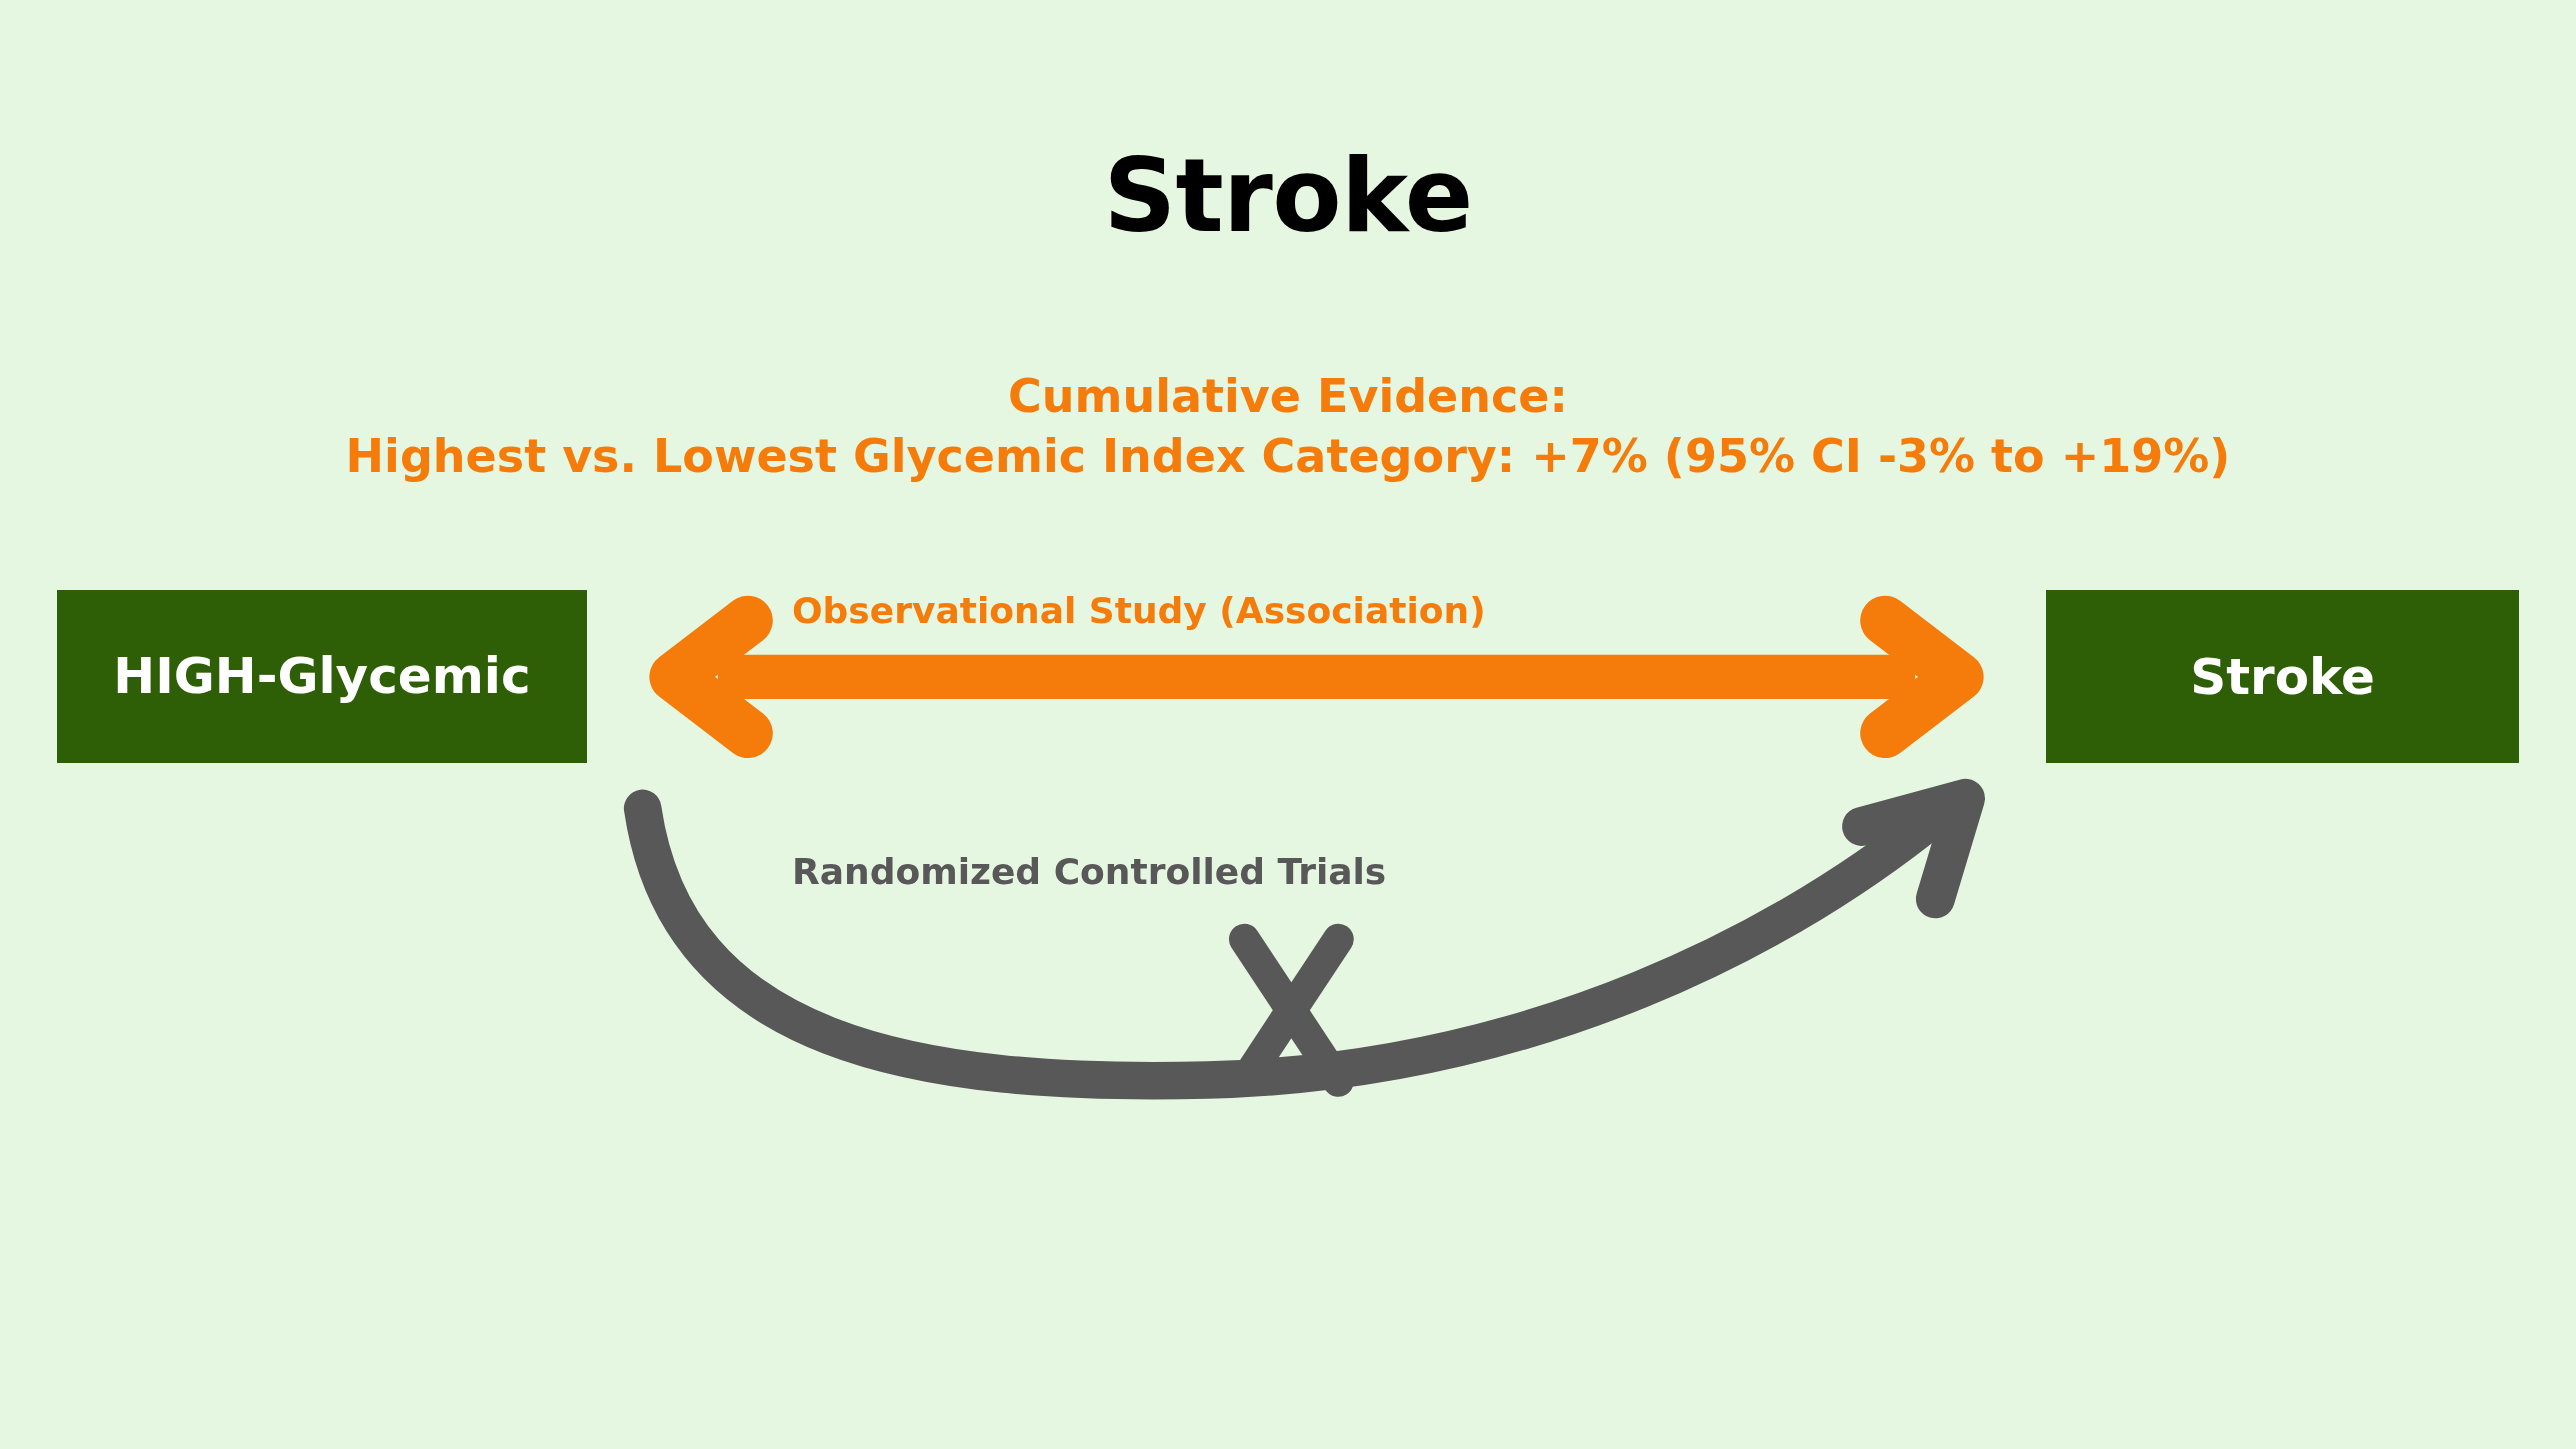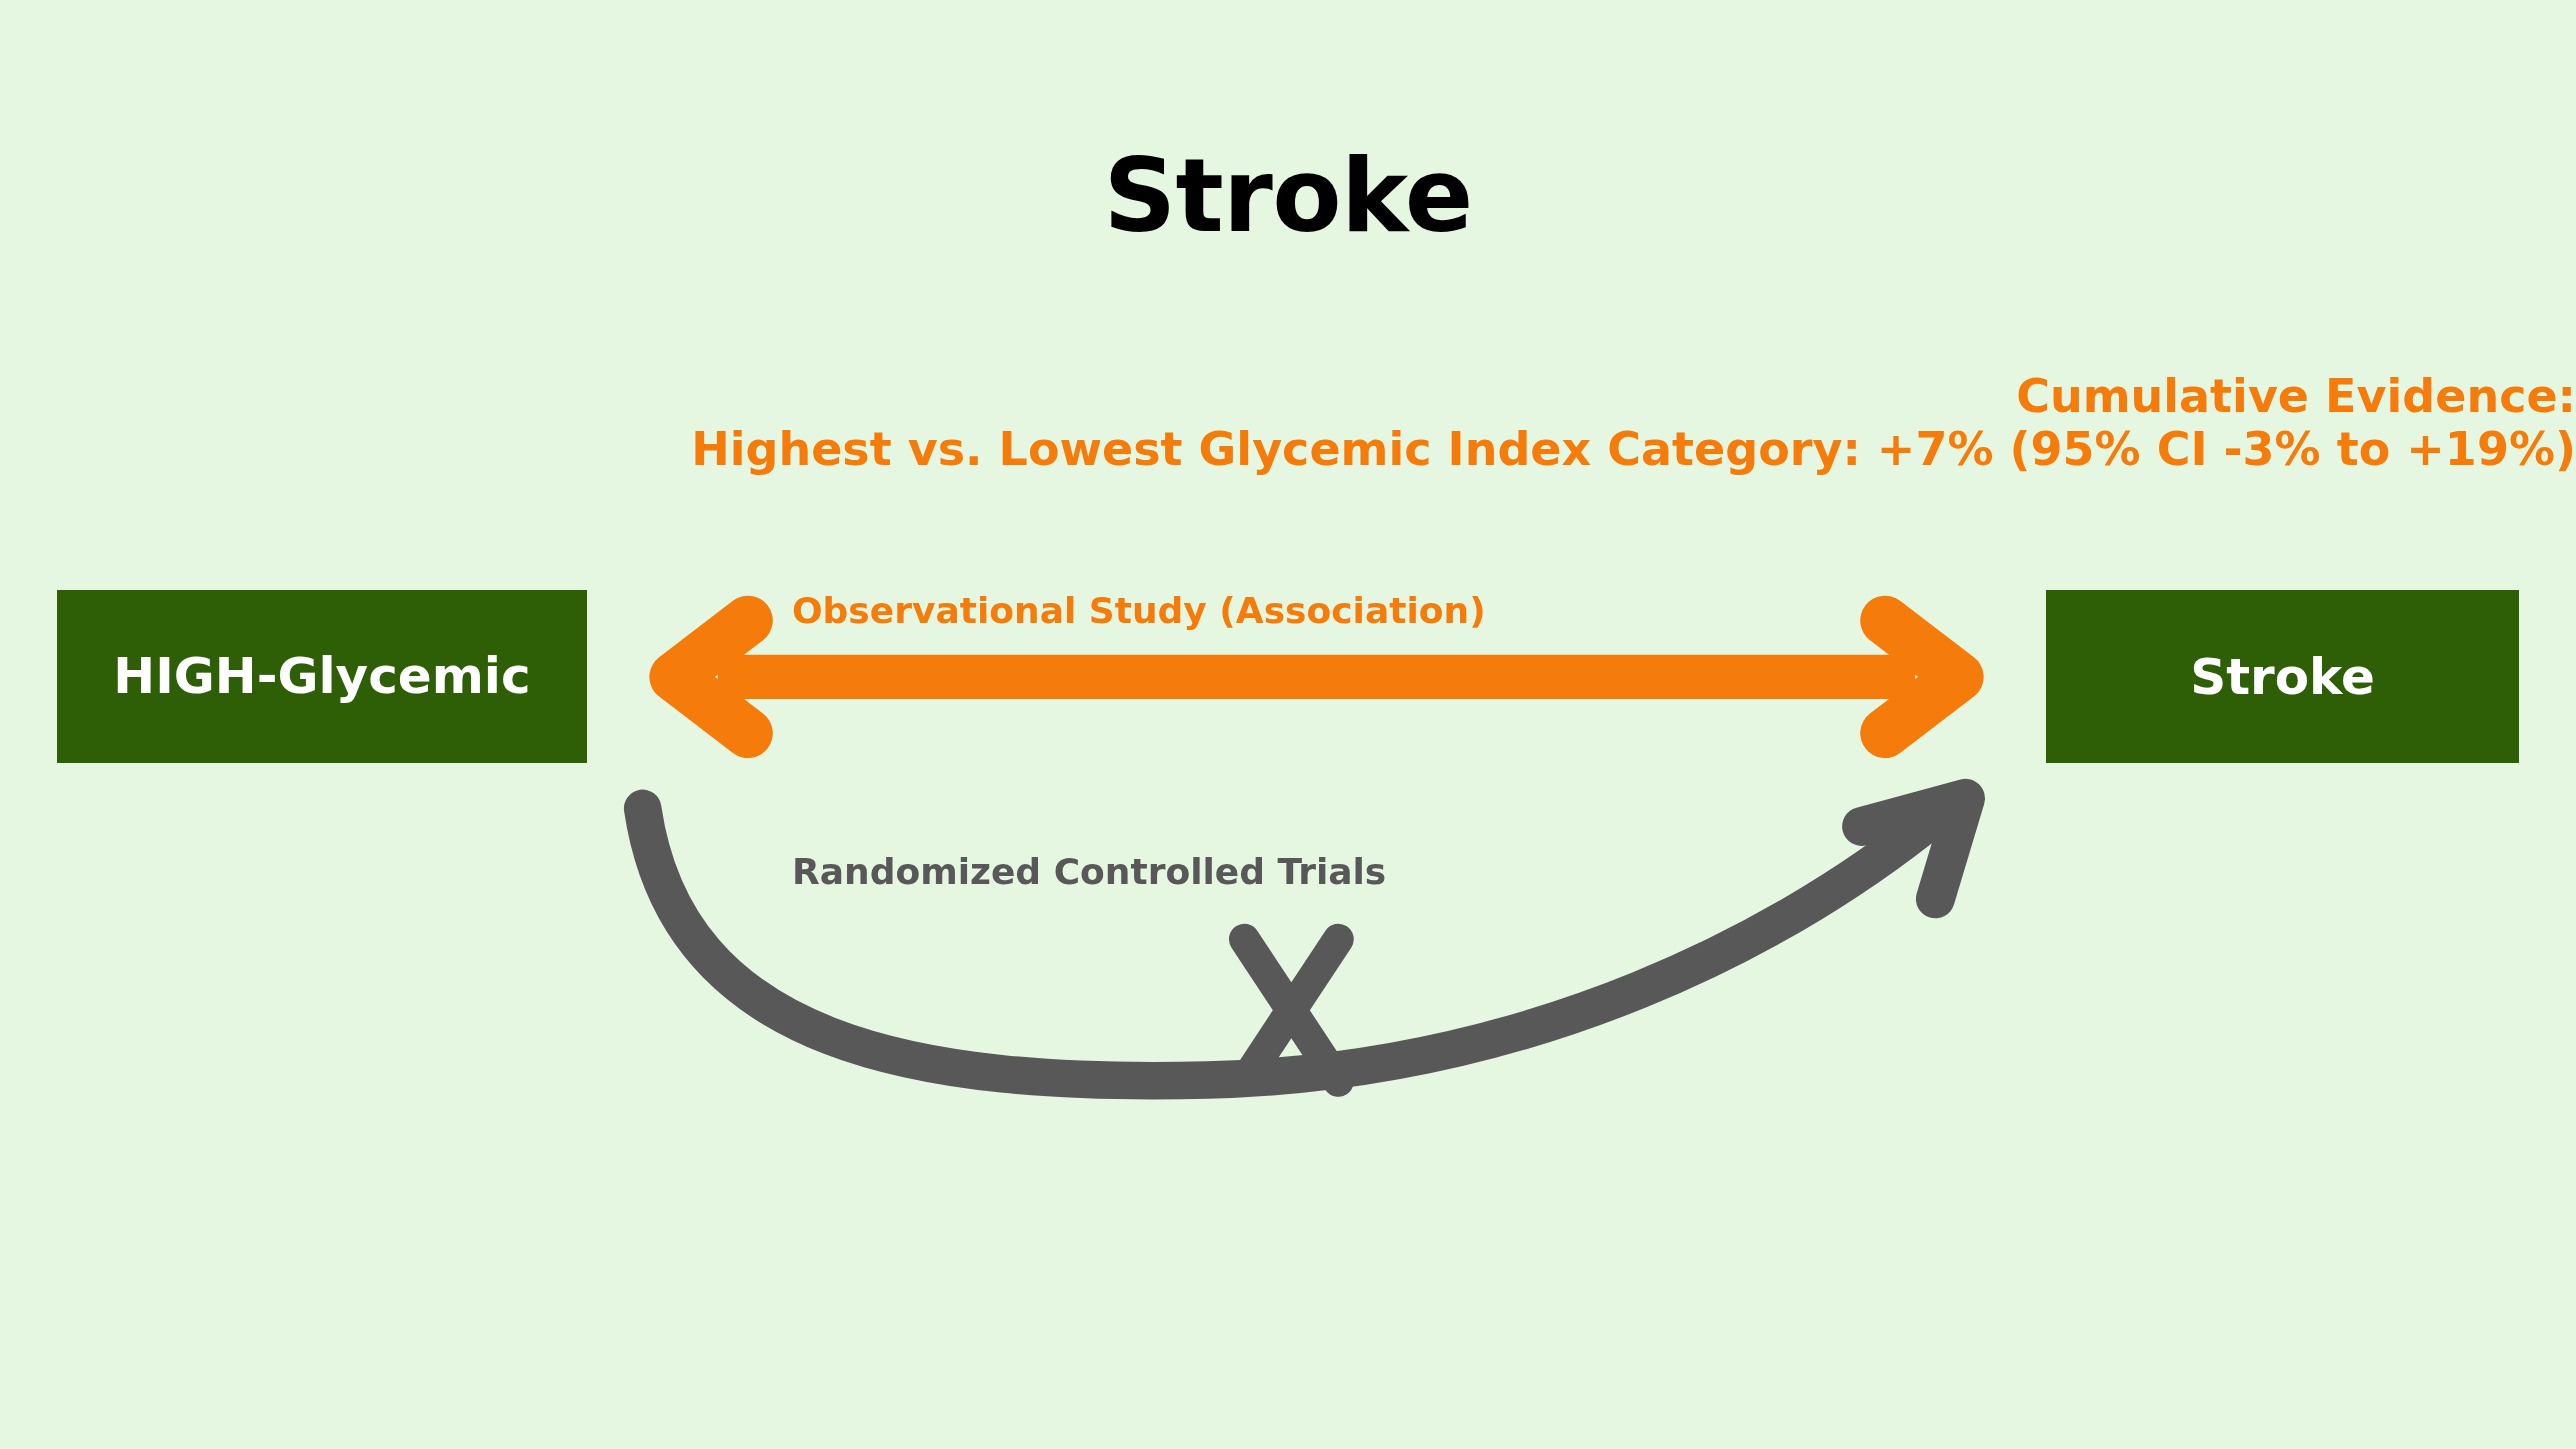--- a/index.html
+++ b/index.html
@@ -35,34 +35,34 @@
     color: #000000;
     letter-spacing: -0.7px;
   }
 
   
   .evidence-block {
     position: absolute;
     left: 0;
     top: 371px;
     width: 2576px;
-    text-align: right;
+    text-align: center;
     color: #f57c0a;
     font-family: "DejaVu Sans", sans-serif;
     font-weight: bold;
   }
   .evidence-line1 {
     font-size: 46px;
     line-height: 1.12;
     white-space: nowrap;
   }
   .evidence-line2 {
     font-size: 46px;
     line-height: 1.12;
-    margin-top: 1px;
+    margin-top: 8px;
     white-space: nowrap;
   }
 
   
   .node-box {
     position: absolute;
     background: #2e5e05;
     color: #ffffff;
     font-family: "DejaVu Sans", sans-serif;
     font-weight: bold;

